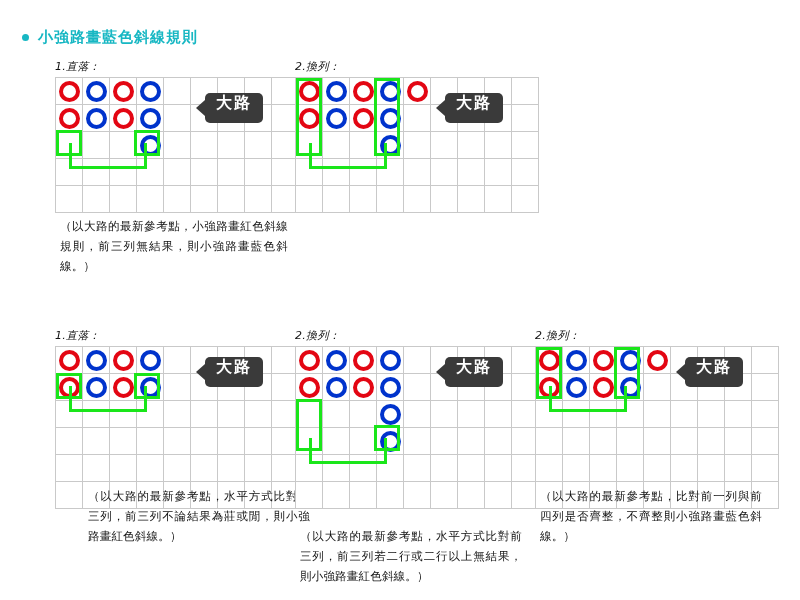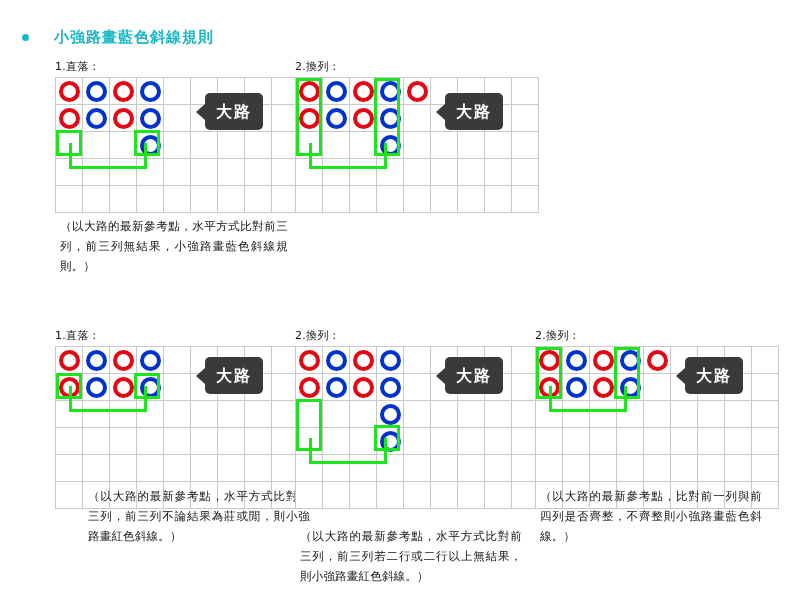--- a/index.html
+++ b/index.html
@@ -14,29 +14,28 @@
   .page{position:absolute;inset:0;}
 
   
   .section-head{
     position:absolute;
     display:flex;align-items:center;
     font-size:15px;font-weight:bold;
     color:#17b7c3;
     letter-spacing:1px;
     white-space:nowrap;
-    gap:16px;
   }
   .bullet{
     width:7px;height:7px;border-radius:50%;
     background:#17b7c3;margin-right:9px;flex:0 0 auto;
   }
 
   
-  .example{position:absolute;}
+  .example{position:absolute;font-style:italic;}
   .ex-label{
     font-size:11px;color:#111;
     margin-bottom:3px;white-space:nowrap;
     letter-spacing:.3px;
   }
   .grid-wrap{position:relative;}
 
   table.road{
     border-collapse:collapse;
     table-layout:fixed;
@@ -81,25 +80,25 @@
   .hlline.bottom-u{
     border-left:3px solid #1ae61a;
     border-right:3px solid #1ae61a;
     border-bottom:3px solid #1ae61a;
   }
 
   
   .badge{
     position:absolute;
     height:30px;
-    padding:0 11px 7px 11px;
+    padding:0 11px 0 11px;
     background:#3a3a3a;
     color:#fff;
     border-radius:5px;
-    display:flex;align-items:flex-end;justify-content:center;
+    display:flex;align-items:flex-start;justify-content:center;
     font-size:16px;font-weight:bold;
     letter-spacing:2px;
     white-space:nowrap;
   }
   .badge .tail{
     position:absolute;
     left:-9px;top:50%;
     margin-top:-8px;
     width:0;height:0;
     border-top:8px solid transparent;
@@ -207,21 +206,21 @@
         </table>
         <div class="hl" style="left: 1px; top: 53px; width: 26px; height: 26px;"></div>
         <div class="hl" style="left: 79px; top: 53px; width: 26px; height: 26px;"></div>
         <div class="hlline bottom-u" style="left: 14px; top: 66px; width: 78px; height: 26px;"></div>
       </div>
     </div>
     <div class="badge" style="left: 205px; top: 93px;">
       <span class="tail"></span>
       <span>大路</span>
     </div>
-    <div class="caption" style="left: 60px; top: 216px; width: 228px;">（以大路的最新參考點，水平方式比對前三列，前三列無結果，小強路畫藍色斜線規則。）</div>
+    <div class="caption" style="left: 60px; top: 216px; width: 228px;">（以大路的最新參考點，小強路畫紅色斜線規則，前三列無結果，則小強路畫藍色斜線。）</div>
     <div class="example" style="left: 295px; top: 59px;">
       <div class="ex-label">2.換列：</div>
       <div class="grid-wrap">
         <table class="road">
           <tbody>
             <tr>
               <td>
                 <span class="ring r"></span>
               </td>
               <td>

